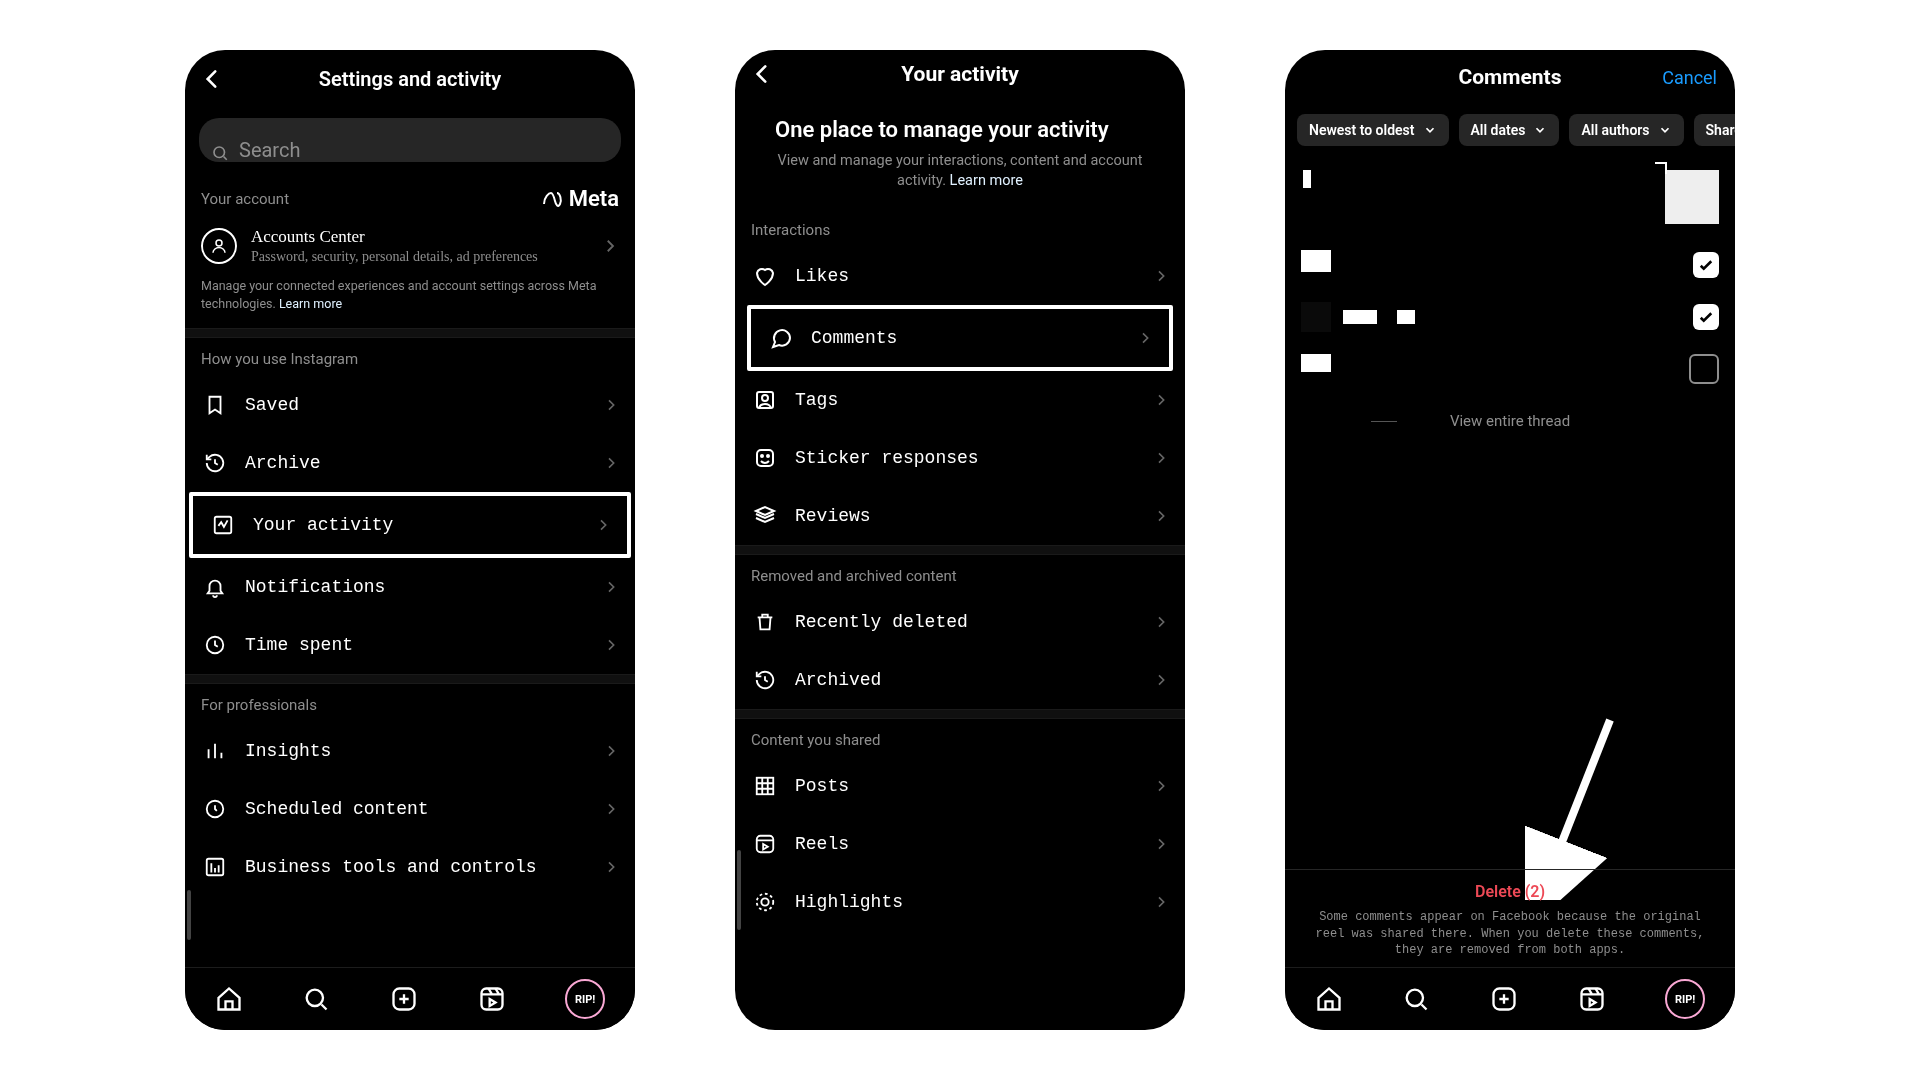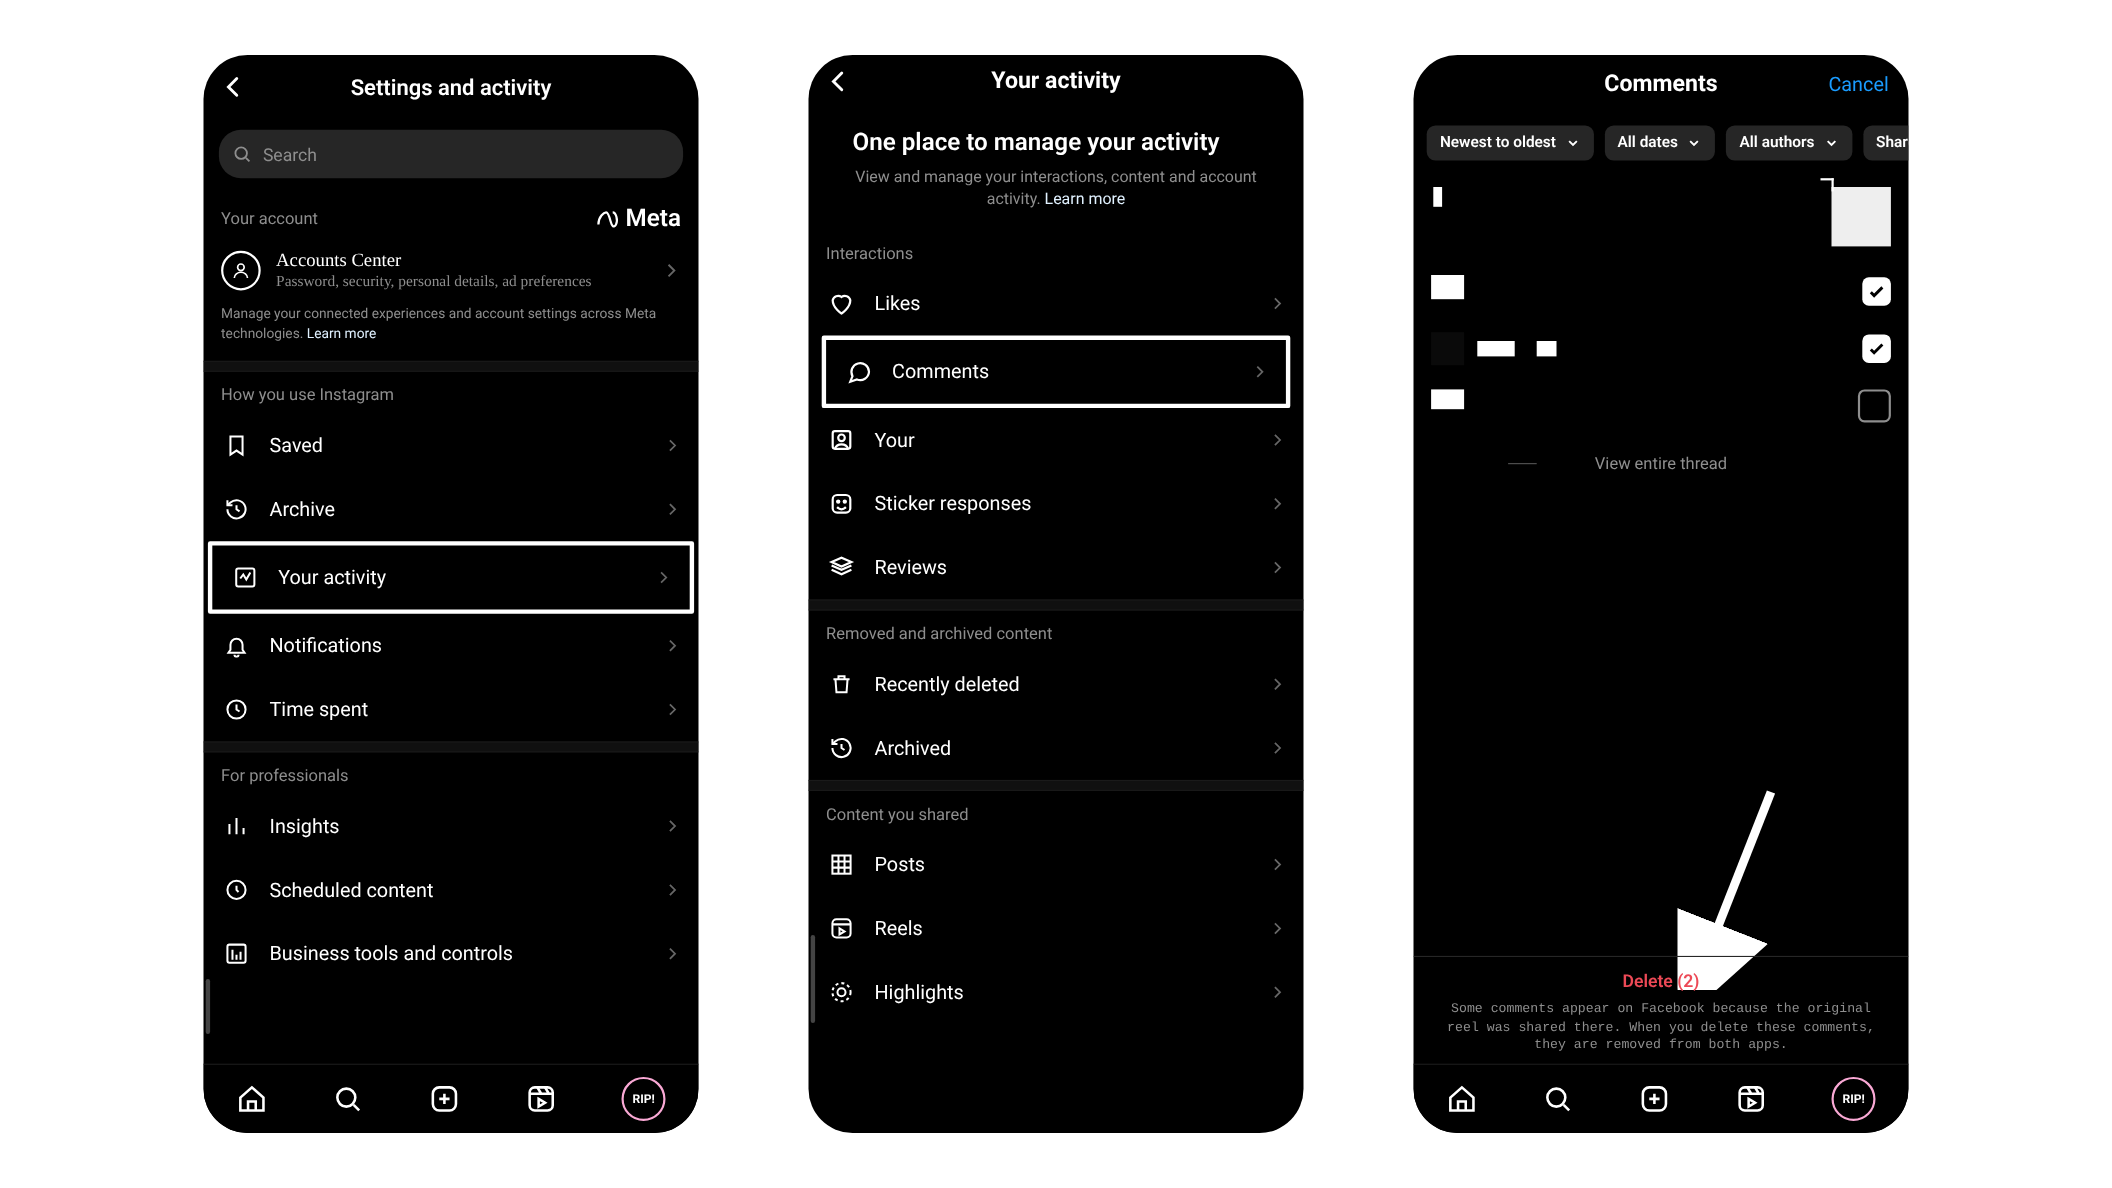--- a/index.html
+++ b/index.html
@@ -48,25 +48,25 @@
   }
   
   .search-wrap {
     padding: 10px 14px 12px;
   }
   .search {
     background: #262626;
     border-radius: 20px;
     height: 44px;
     display: flex;
-    align-items: center;
+    align-items: flex-end;
     padding: 0 12px;
     gap: 10px;
     color: #8e8e8e;
-    font-size: 16px;
+    font-size: 20px;
   }
   
   .section-label {
     color: #8e8e8e;
     font-size: 15px;
     padding: 12px 16px 8px;
     display:flex;
     justify-content: space-between;
     align-items:center;
   }
@@ -88,21 +88,21 @@
     display:flex;align-items:center;justify-content:center;margin-right:14px;
   }
   .account-row .titles {flex:1;font-family:Liberation Serif, serif;}
   .account-row .titles .t1{font-size:17px;}
   .account-row .titles .t2{font-size:14px;color:#8e8e8e;margin-top:2px;}
   .fine-print{color:#8e8e8e;font-size:12.5px;padding:0 16px 16px;line-height:1.4;}
   .fine-print a{color:#e0f1ff;text-decoration:none;}
   .divider{height:8px;background:#101010;border-top:1px solid #1a1a1a;border-bottom:1px solid #1a1a1a;}
   .row{
     display:flex;align-items:center;
-    padding:12px 16px;height:34px;
+    padding:12px 16px;height:34px;font-family:Liberation Mono, monospace;
   }
   .row .icon{width:28px;display:flex;align-items:center;justify-content:center;margin-right:16px;}
   .row .label{flex:1;font-size:18px;}
   .row .chev{color:#8e8e8e;}
   .highlight-box{
     border:4px solid #ffffff;
     border-radius:2px;
     margin:0 4px;
   }
   
@@ -406,21 +406,21 @@
     </div>
   </div>
   <div class="row">
     <span class="icon">
         <svg width="24" height="24" viewBox="0 0 24 24" fill="none" stroke="#fff" stroke-width="2">
           <rect x="4" y="4" width="16" height="16" rx="2"></rect>
           <circle cx="12" cy="10" r="3"></circle>
           <path d="M6 20c1-3 4-4 6-4s5 1 6 4"></path>
         </svg>
       </span>
-    <span class="label">Your</span>
+    <span class="label">Tags</span>
     <span class="chev">
         <svg width="16" height="16" viewBox="0 0 24 24" fill="none" stroke="#666" stroke-width="2.4">
           <path d="M9 5l7 7-7 7"></path>
         </svg>
       </span>
   </div>
   <div class="row">
     <span class="icon">
         <svg width="24" height="24" viewBox="0 0 24 24" fill="none" stroke="#fff" stroke-width="2">
           <rect x="4" y="4" width="16" height="16" rx="4"></rect>

